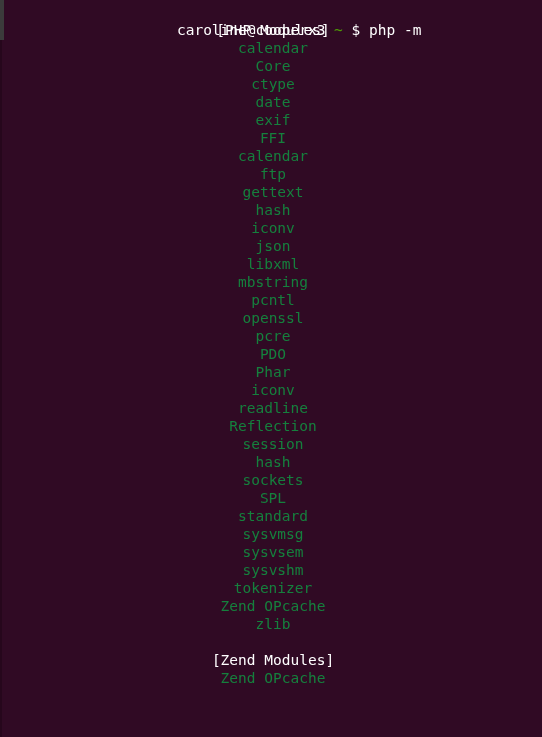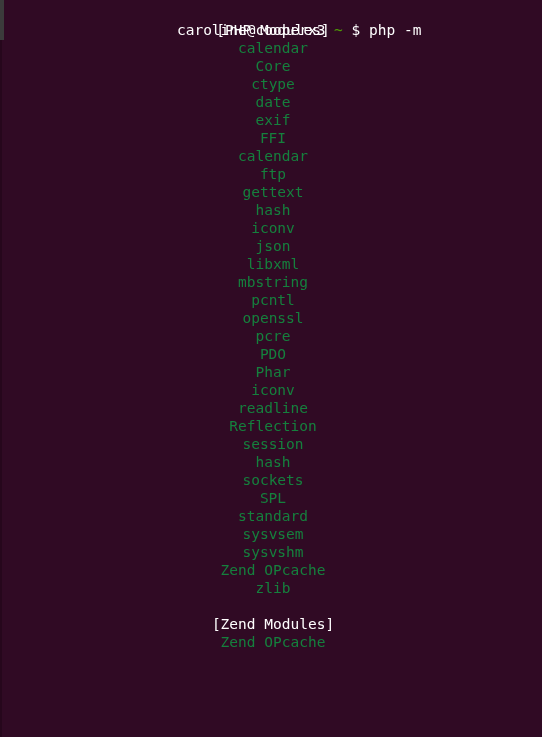--- a/index.html
+++ b/index.html
@@ -106,22 +106,24 @@
         <div class="line module">PDO</div>
         <div class="line module">Phar</div>
         <div class="line module">iconv</div>
         <div class="line module">readline</div>
         <div class="line module">Reflection</div>
         <div class="line module">session</div>
         <div class="line module">hash</div>
         <div class="line module">sockets</div>
         <div class="line module">SPL</div>
         <div class="line module">standard</div>
+        <div class="line module">sysvmsg</div>
         <div class="line module">sysvsem</div>
         <div class="line module">sysvshm</div>
+        <div class="line module">tokenizer</div>
         <div class="line module">Zend OPcache</div>
         <div class="line module">zlib</div>
       </div>
 
     <div class="line blank"></div>
 
     <div class="line heading">[Zend Modules]</div>
 
     <div id="zend-module-list">
         <div class="line module">Zend OPcache</div>

